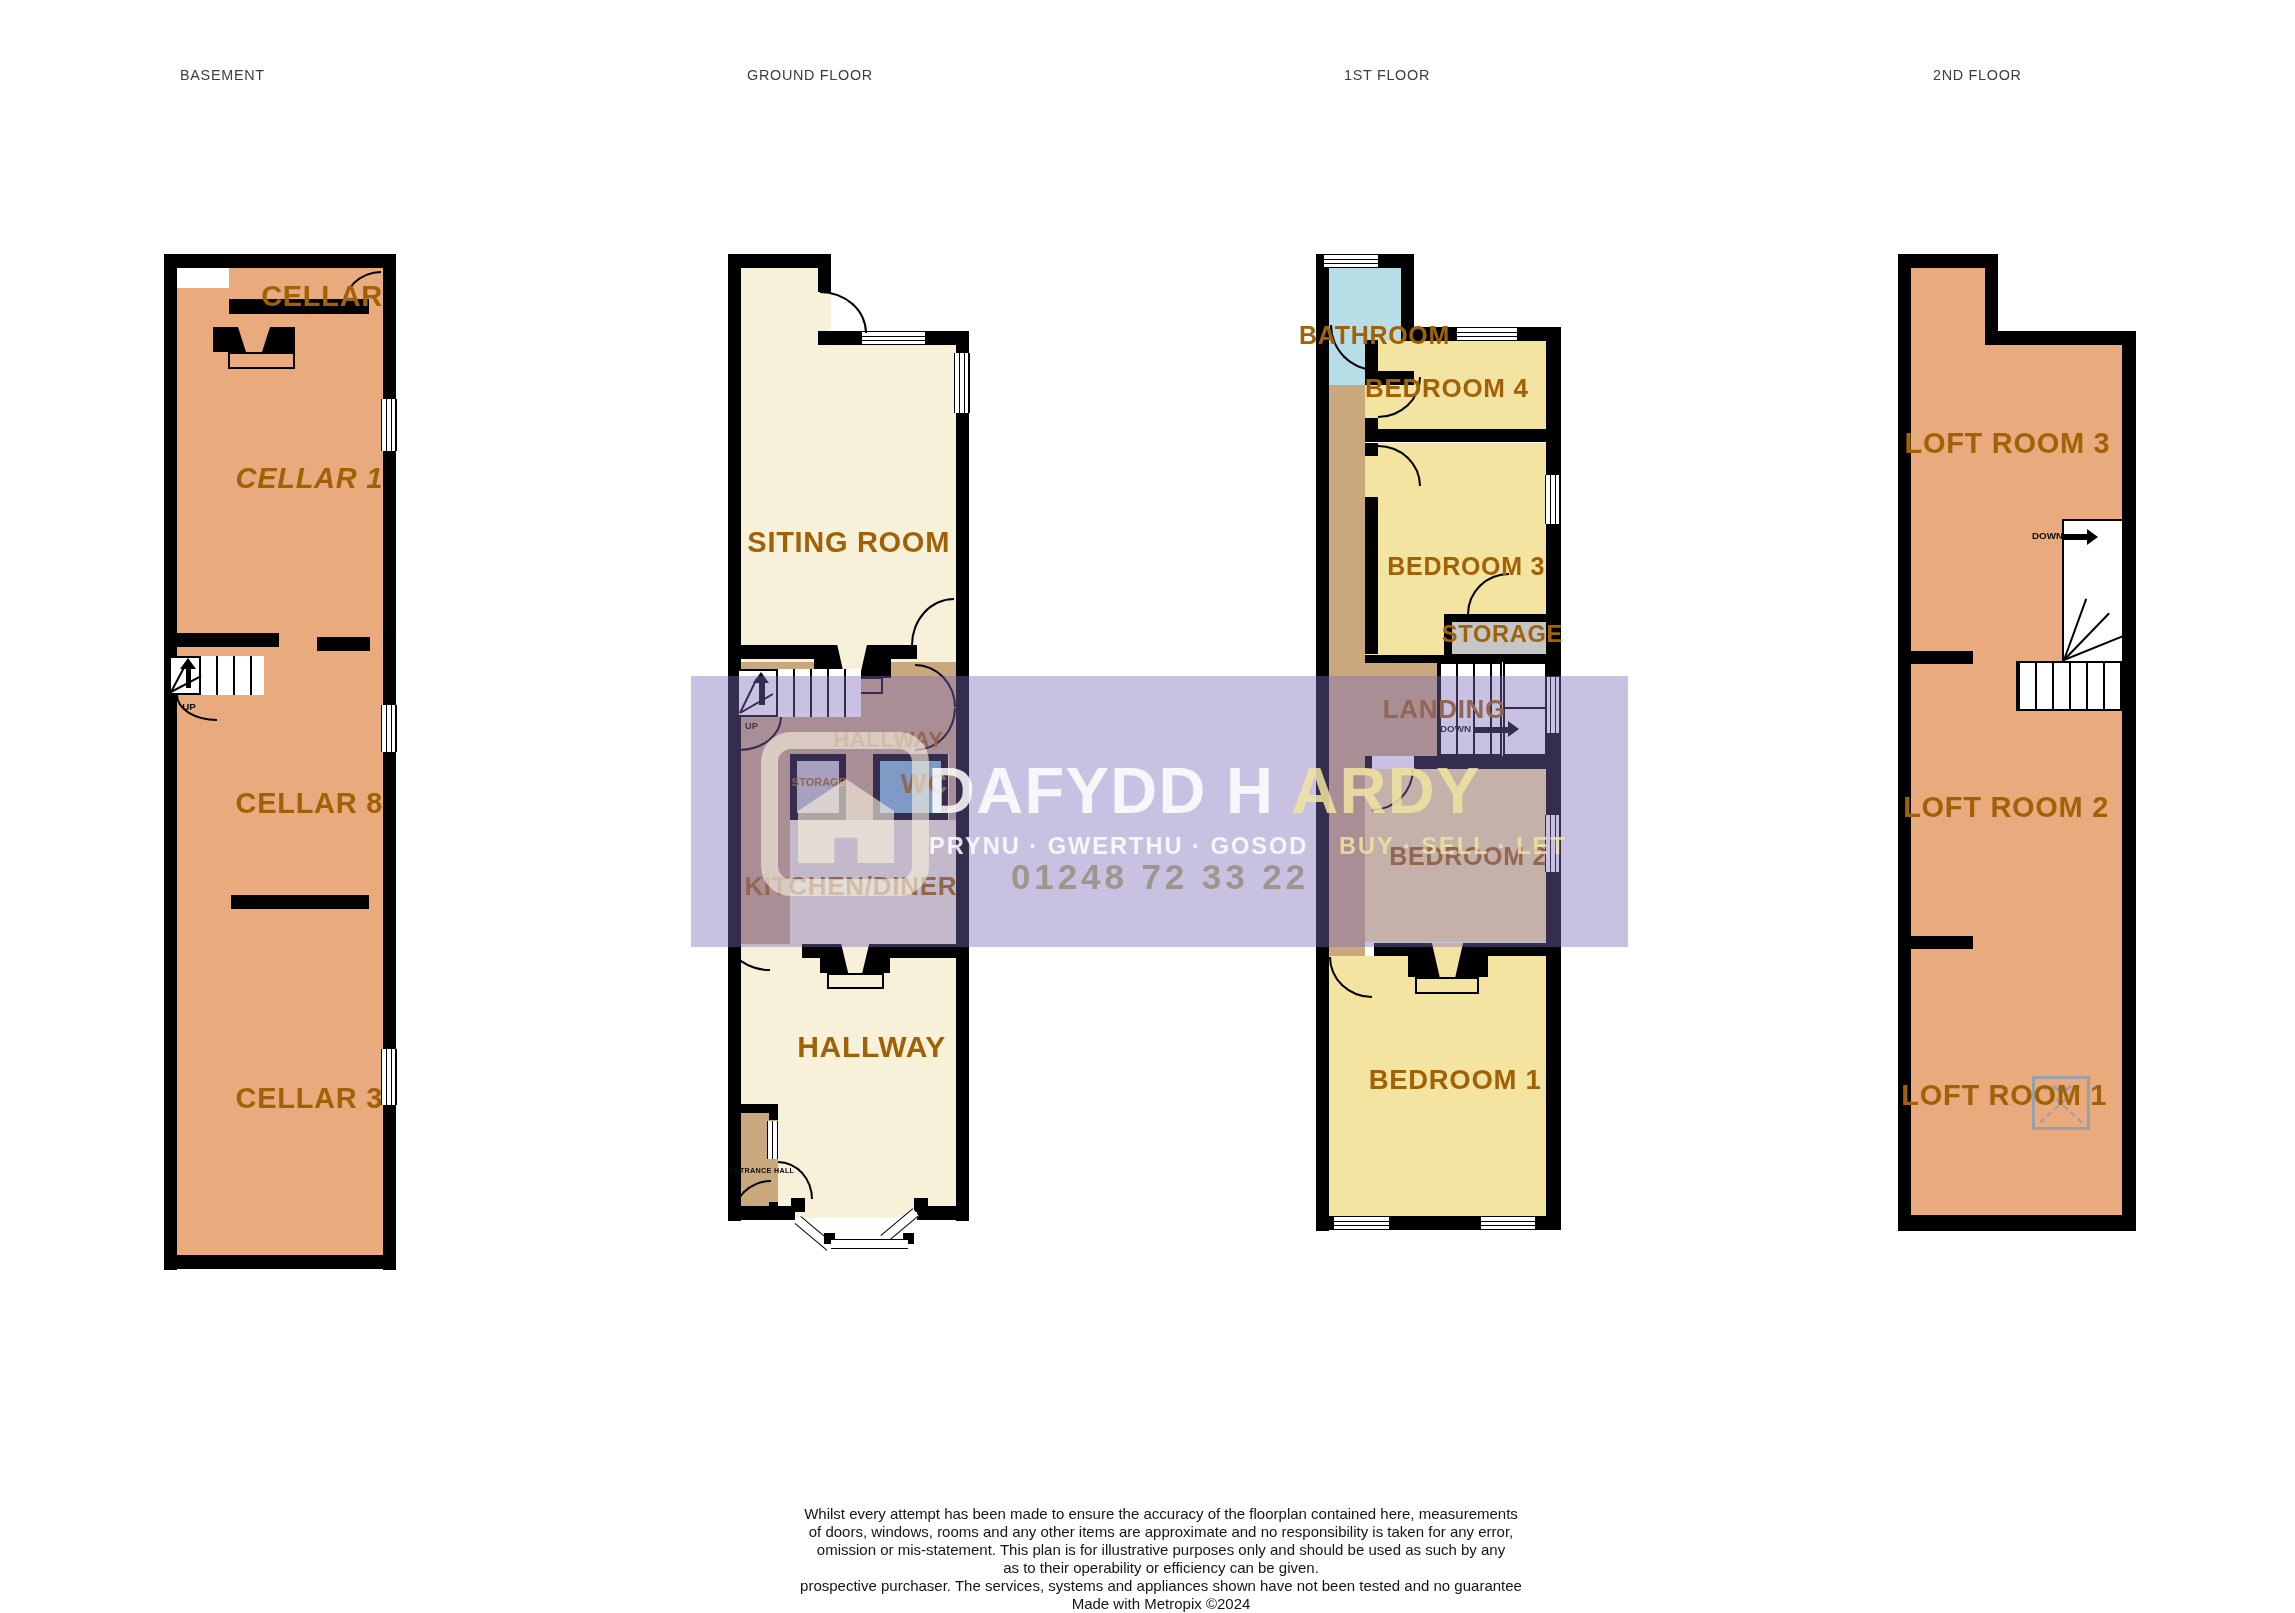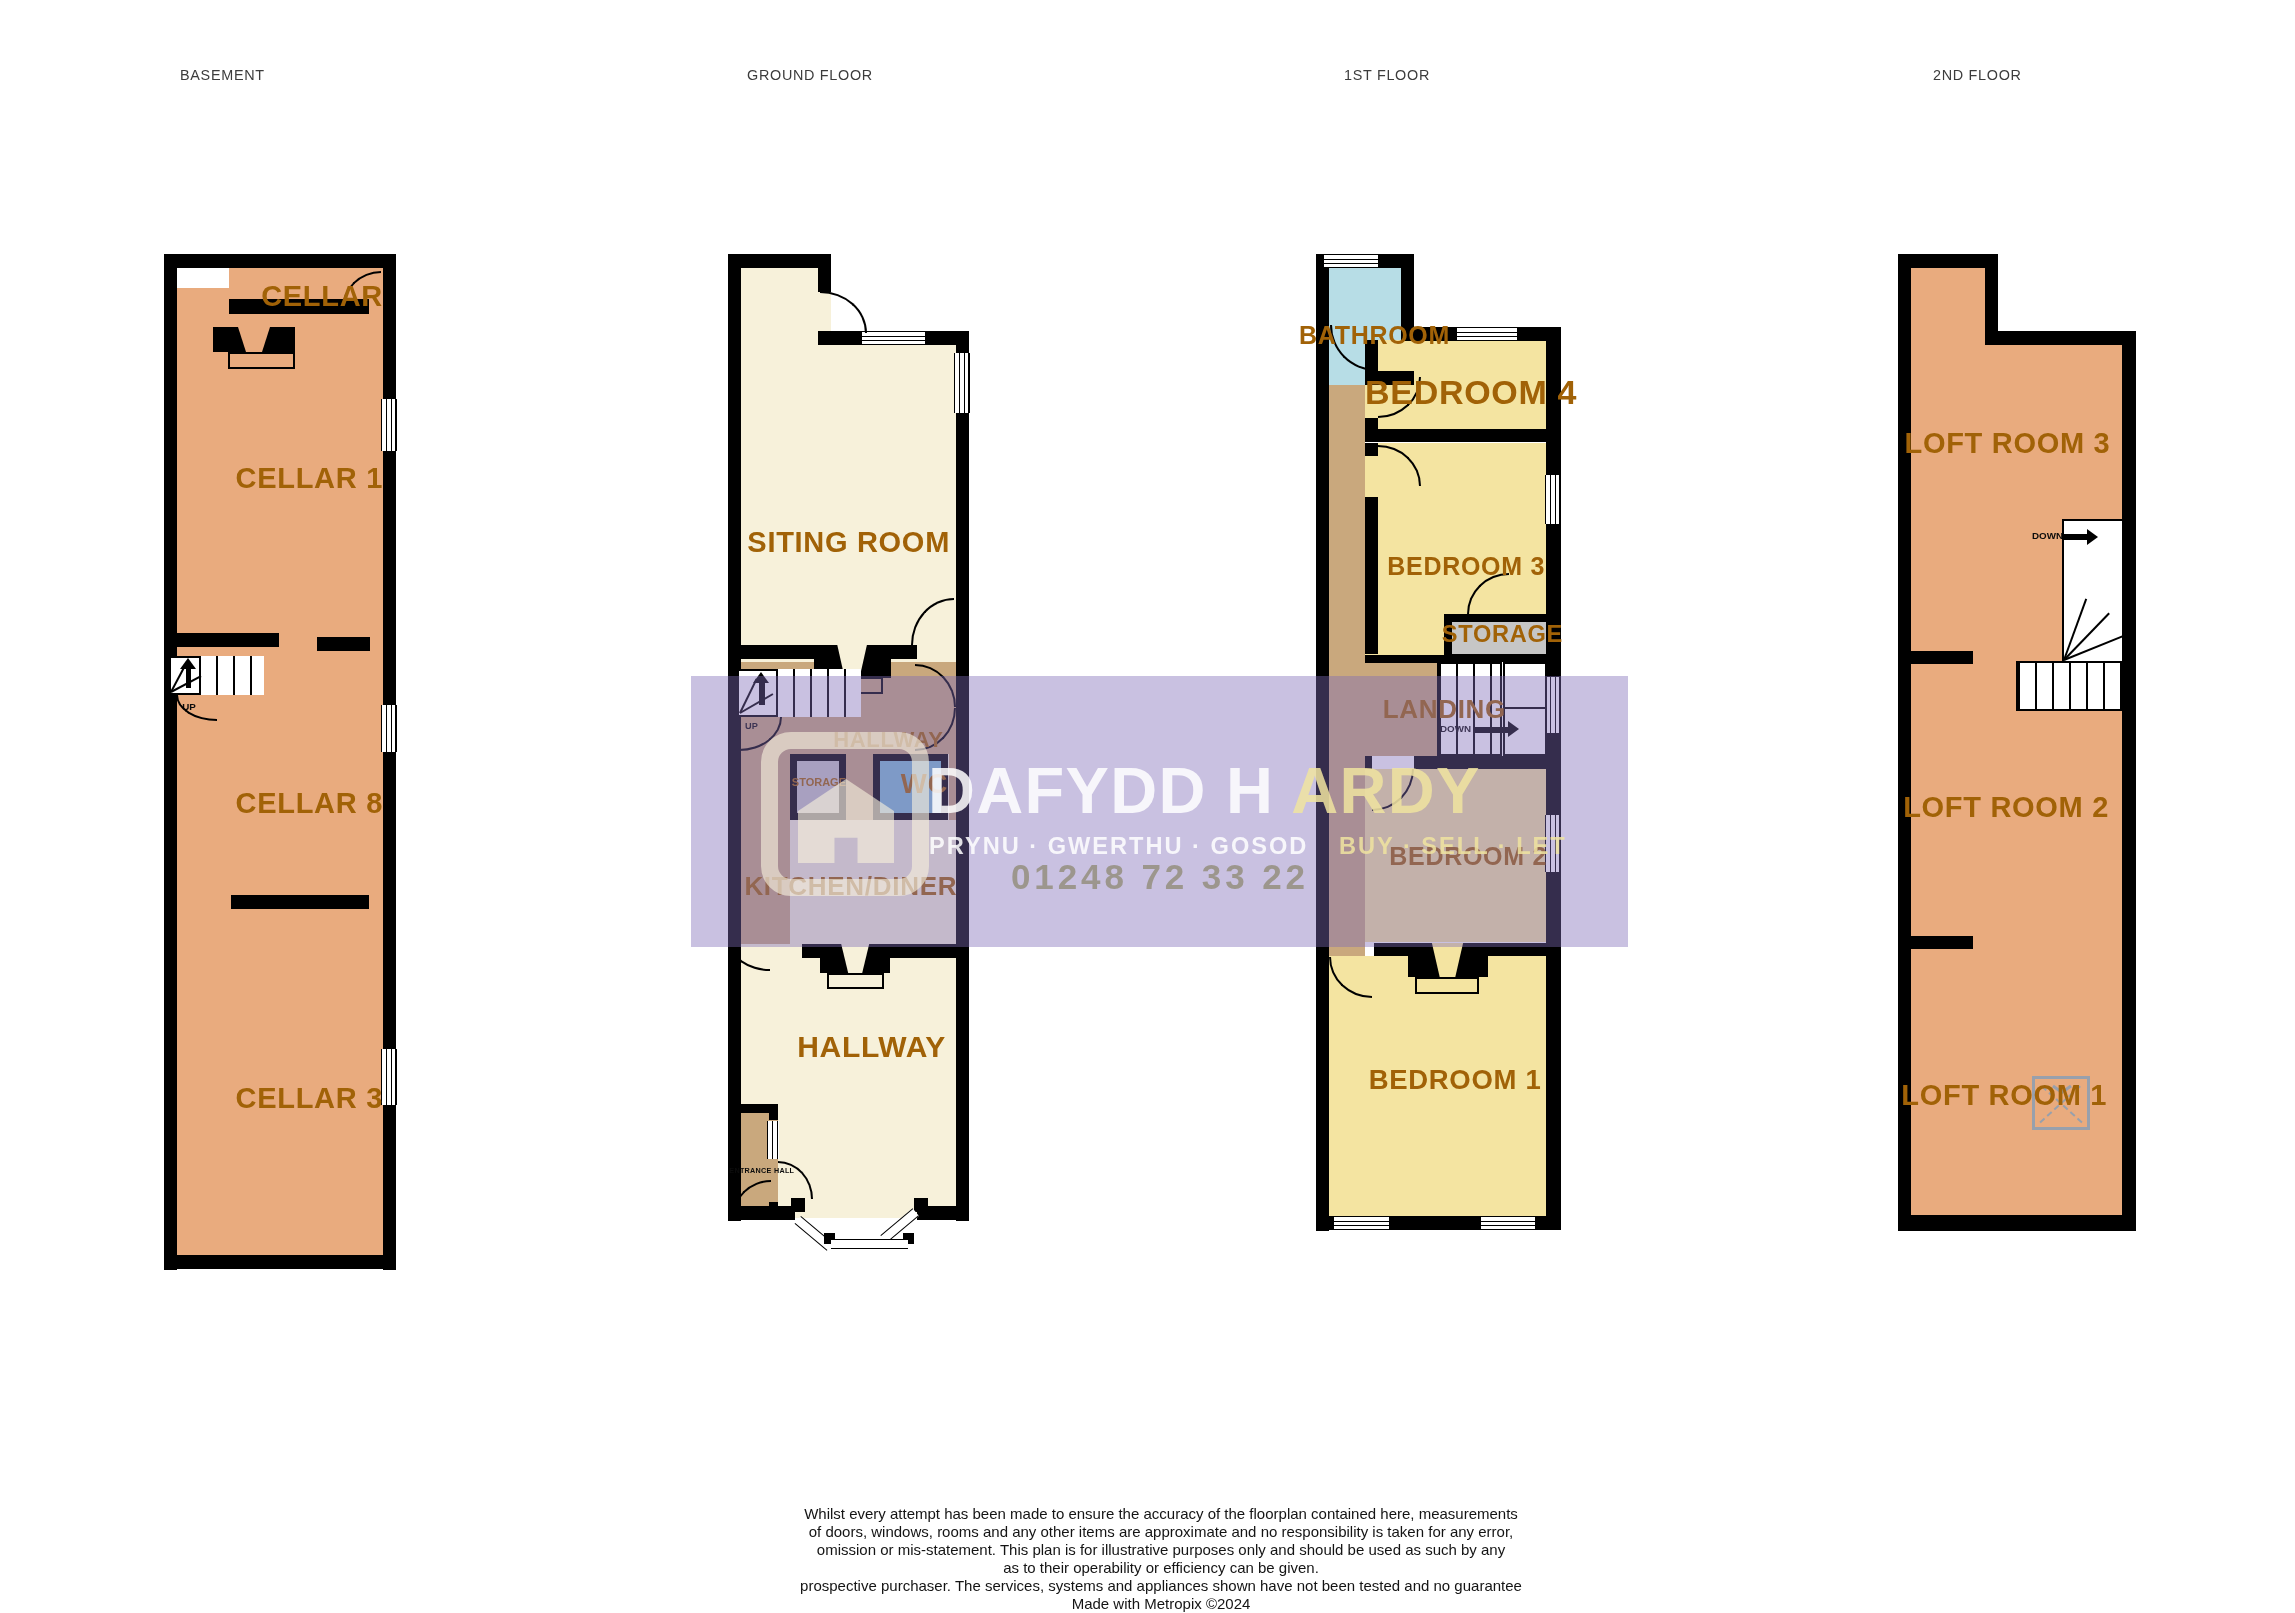--- a/index.html
+++ b/index.html
@@ -79,21 +79,21 @@
       <div class="abs treadV" style="left:27.5px;top:-2px;width:65px;height:39px;border:none;"></div>
       <div class="abs ray" style="left:0;top:33px;width:34px;transform:rotate(-28deg);"></div>
       <div class="abs ray" style="left:0;top:33px;width:34px;transform:rotate(-62deg);"></div>
       <div class="abs stemV" style="left:14.4px;top:6.5px;height:23.6px;"></div>
       <div class="abs headUp" style="left:8.5px;top:0;"></div>
     </div>
     <div class="abs slab" style="left:18.3px;top:447px;font-size:9.8px;">UP</div>
     <div class="abs qbl" style="left:11.8px;top:441px;width:41px;height:26px;"></div>
 
     <div class="abs rlab" style="left:13px;top:26px;width:206px;font-size:29px;">CELLAR</div>
-    <div class="abs rlab" style="left:13px;top:208px;width:206px;font-size:29px;">CELLAR 1</div>
+    <div class="abs rlab" style="left:13px;top:208px;width:206px;font-size:29px;font-style:italic;">CELLAR 1</div>
     <div class="abs rlab" style="left:13px;top:533px;width:206px;font-size:29px;">CELLAR 8</div>
     <div class="abs rlab" style="left:13px;top:828px;width:206px;font-size:29px;">CELLAR 3</div>
   </div>
 
   <div class="floor" style="left:728px;top:254px;width:241px;height:1005px;">
 
     <div class="abs cream" style="left:0;top:0;width:103px;height:92px;"></div>
     <div class="abs cream" style="left:0;top:77px;width:241px;height:887px;"></div>
     <div class="abs tan" style="left:9.2px;top:408px;width:223px;height:92px;"></div>
     <div class="abs tan" style="left:9.2px;top:500px;width:53px;height:190px;"></div>
@@ -214,21 +214,21 @@
 
     <div class="abs treadV" style="left:121px;top:408px;width:65px;height:94px;"></div>
     <div class="abs stairs" style="left:187px;top:408px;width:44px;height:94px;">
       <div class="abs" style="left:0;top:43px;width:40px;height:2px;background:#000;"></div>
     </div>
     <div class="abs slab" style="left:124px;top:469px;font-size:9.8px;">DOWN</div>
     <div class="abs stemH" style="left:159px;top:473px;width:34px;"></div>
     <div class="abs headRight" style="left:192px;top:467px;"></div>
 
     <div class="abs rlab" style="left:-17px;top:67px;width:151px;font-size:25px;">BATHROOM</div>
-    <div class="abs rlab" style="left:49px;top:119px;width:147px;font-size:34px;">BEDROOM 4</div>
+    <div class="abs rlab" style="left:49px;top:119px;width:147px;font-size:26px;">BEDROOM 4</div>
     <div class="abs rlab" style="left:39px;top:298px;width:190px;font-size:25px;">BEDROOM 3</div>
     <div class="abs rlab" style="left:123px;top:367px;width:124px;font-size:23.6px;">STORAGE</div>
     <div class="abs rlab" style="left:26px;top:440px;width:164px;font-size:26px;">LANDING</div>
     <div class="abs rlab" style="left:46px;top:588px;width:185px;font-size:25px;">BEDROOM 2</div>
     <div class="abs rlab" style="left:29.5px;top:810px;width:196px;font-size:27.5px;">BEDROOM 1</div>
   </div>
 
   <div class="floor" style="left:1898px;top:254px;width:238px;height:983px;">
 
     <div class="abs salmon" style="left:0;top:0;width:100px;height:92px;"></div>

